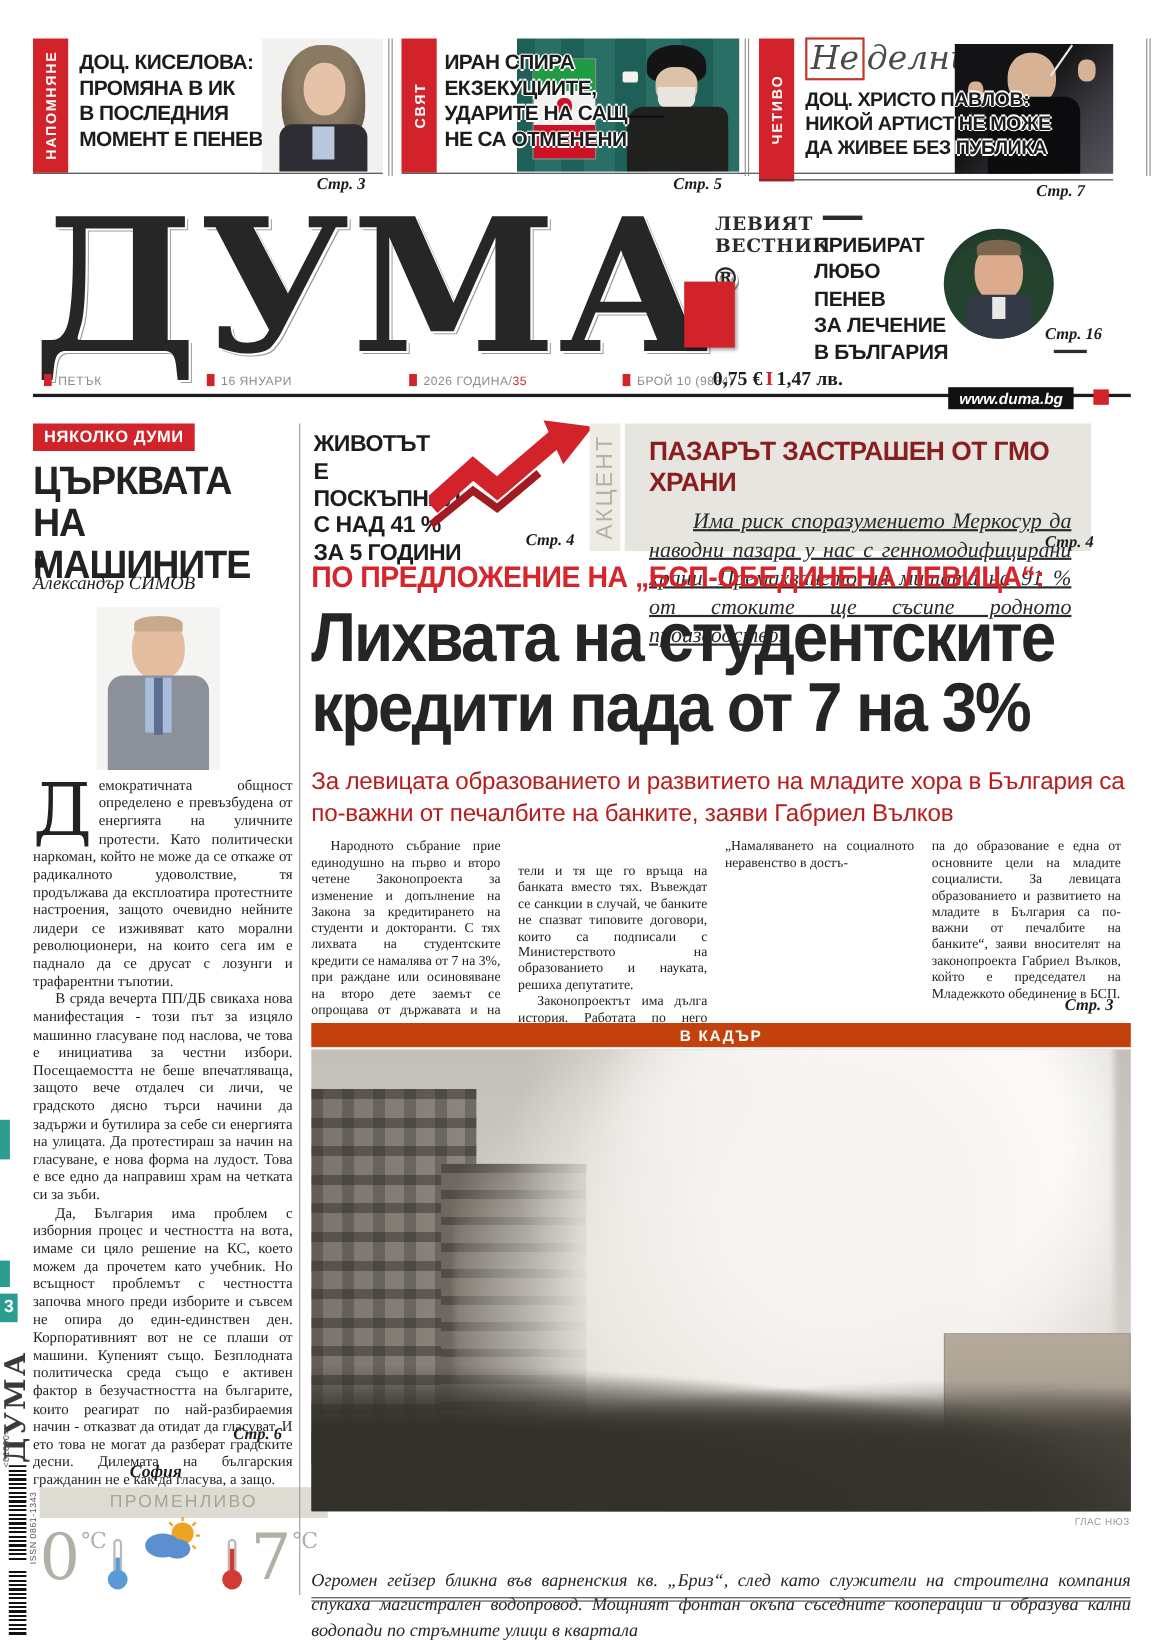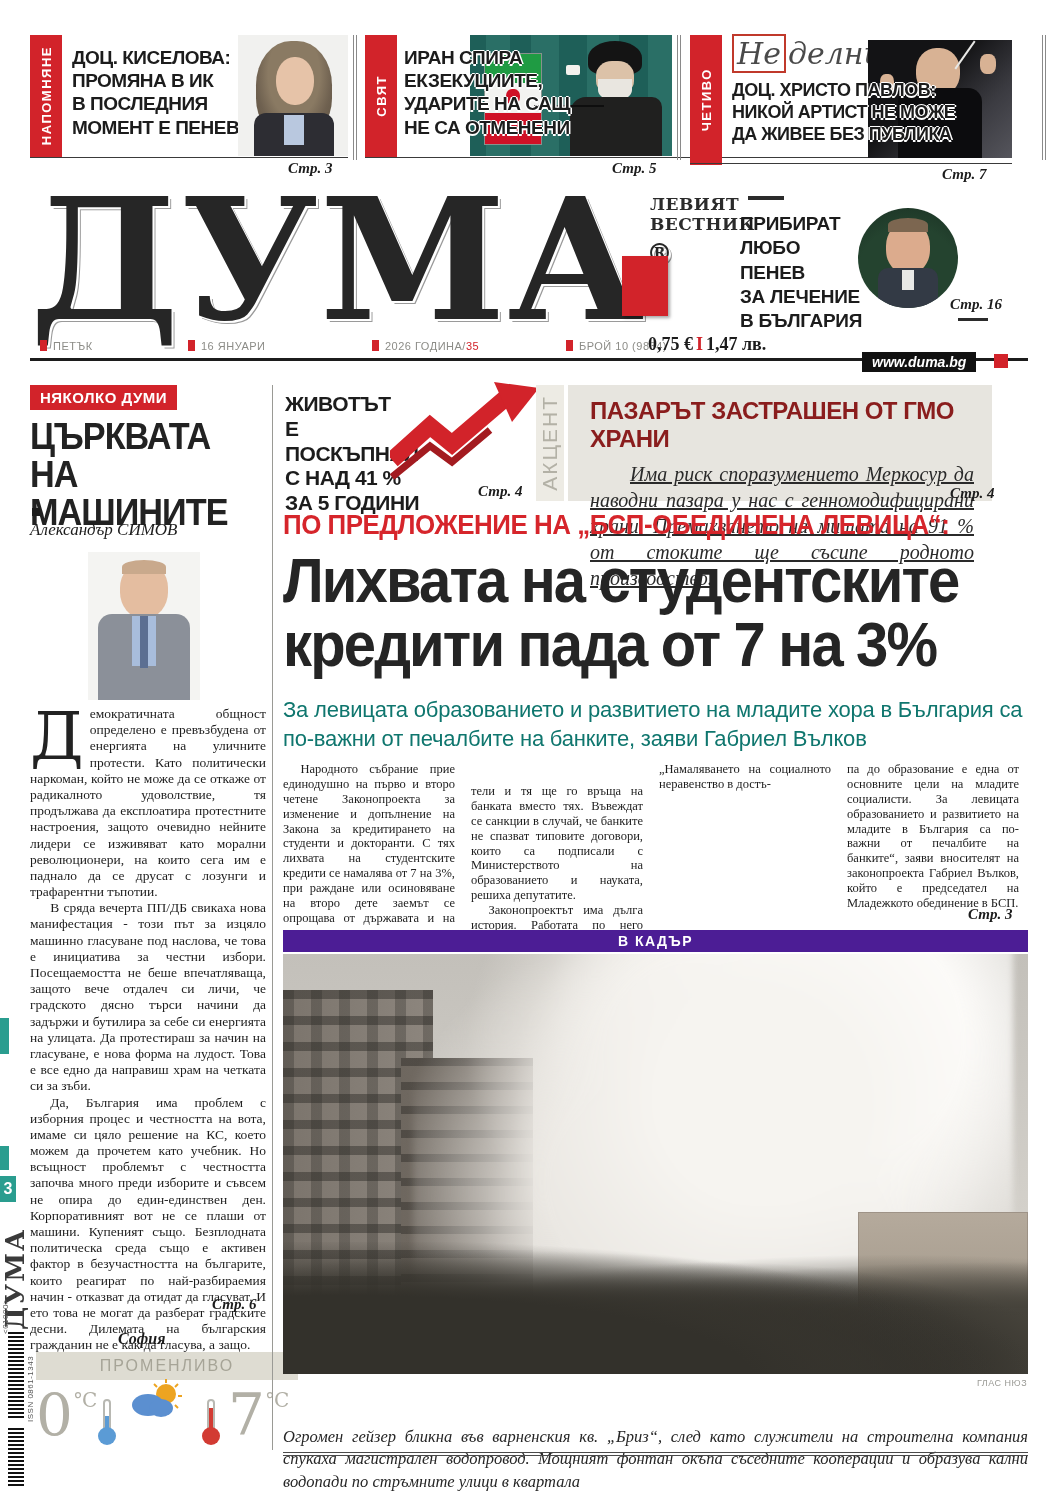--- a/index.html
+++ b/index.html
@@ -59,25 +59,25 @@
   .acc-label span { writing-mode:vertical-rl; transform:rotate(180deg); color:#b3b1a6; font-size:21px; letter-spacing:2px; }
   .acc-box { background:#e7e5df; padding:12px 18px 10px 22px; }
   .acc-title { color:#8a1d1d; font-weight:bold; font-size:24px; letter-spacing:-0.5px; }
   .acc-text { font-family:"Liberation Serif", serif; font-style:italic; font-size:20px; line-height:1.3; text-align:justify; margin-top:8px; text-indent:2em; color:#2a2a2a;text-decoration:underline; }
 
   .infl-hl { font-weight:bold; font-size:21px; line-height:1.18; letter-spacing:-0.5px; white-space:pre-line; }
 
   
   .main-kicker { color:#d6252b; font-weight:bold; font-size:27px; letter-spacing:-0.5px; transform:scaleX(0.96); transform-origin:0 0; white-space:nowrap; }
   .main-hl { font-weight:bold; font-size:63px; line-height:1.02; letter-spacing:-2px; color:#252525; transform:scaleX(0.92); transform-origin:0 0; white-space:pre-line; }
-  .deck { font-size:22px; line-height:1.3; color:#0f766e; letter-spacing:-0.2px; }
+  .deck { font-size:22px; line-height:1.3; color:#b91c1c; letter-spacing:-0.2px; }
   .newscol { font-family:"Liberation Serif", serif; font-size:12.5px; line-height:1.19; text-align:justify; color:#1d1d1d; }
   .newscol p { text-indent:1.4em; }
   .newscol.cont p:first-child { text-indent:0; }
-  .banner { background:#4c1d95; color:#fff; font-weight:bold; font-size:14px; letter-spacing:1.5px; text-align:center; padding:3px 0; }
+  .banner { background:#c2410c; color:#fff; font-weight:bold; font-size:14px; letter-spacing:1.5px; text-align:center; padding:3px 0; }
   .credit { font-size:9px; color:#9a9a95; letter-spacing:0.5px;padding-left:15px; }
   .caption { font-family:"Liberation Serif", serif; font-style:italic; font-size:16.5px; line-height:1.35; color:#262626; text-align:justify; }
 
   
   .nedelnik { font-family:"DejaVu Serif", serif; font-style:italic; font-size:30px; color:#4a4a4a; }
   .nedelnik .ne { border:2px solid #c0392b; padding:0 3px; margin-right:2px; }
 
   
   .teal { background:#2a9d8f; }
   .edge-num { background:#2a9d8f; color:#fff; font-weight:bold; font-size:16px; text-align:center; }

